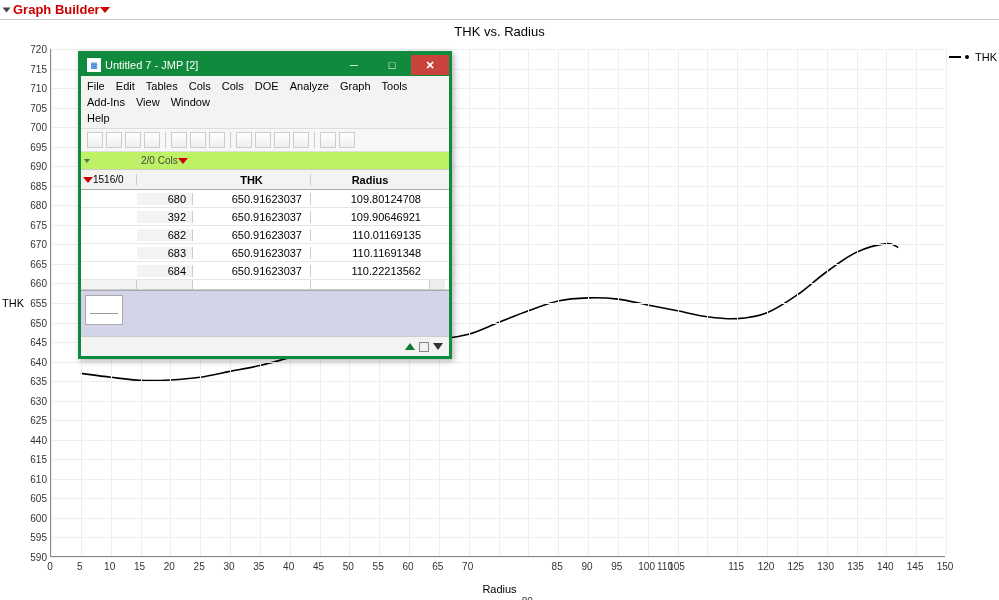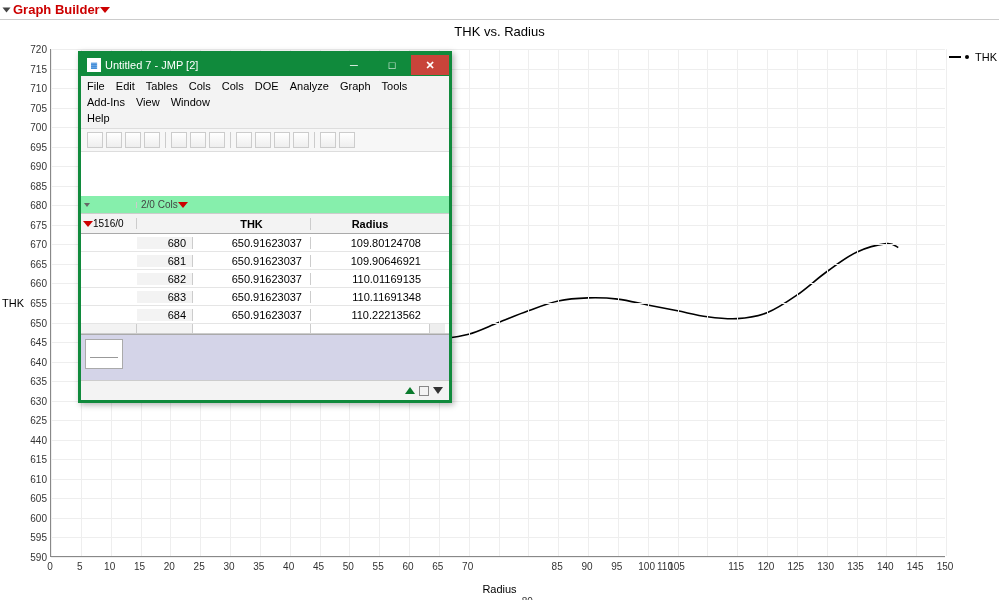--- a/index.html
+++ b/index.html
@@ -41,21 +41,21 @@
   .win-max { background: #108a3c; color:#fff;}
   .win-close { background: #c8443a; color: #fff; font-weight: bold; }
   
   .jmp-menu { background: #f3f3f3; padding: 2px 6px; font-size: 11px; border-bottom: 1px solid #ddd; line-height: 16px;}
   .jmp-menu span { margin-right: 8px; cursor: pointer; display:inline-block;}
   
   .jmp-toolbar { background: #f7f7f7; padding: 3px 6px; border-bottom: 1px solid #ddd; display: flex; gap: 3px; align-items: center; }
   .tb-icon { width: 16px; height: 16px; border: 1px solid #ccc; background: linear-gradient(#fff,#eee); display: inline-block; }
   .tb-sep { width: 1px; height: 16px; background: #ccc; margin: 0 2px; }
   
-  .jmp-cols-header { background: #86efac; border-bottom: 1px solid #ccc; display: flex; align-items: center; height: 18px; font-size: 10px; margin-top: 44px;}
+  .jmp-cols-header { background: #bef264; border-bottom: 1px solid #ccc; display: flex; align-items: center; height: 18px; font-size: 10px;}
   .jmp-cols-header .cell-a { width: 56px; border-right: 1px solid #ccc; padding-left: 4px; display:flex; align-items:center; gap:2px;}
   .jmp-cols-header .cell-b { flex:1; padding-left:4px; color:#444;}
   .disc-sm { width:0; height:0; border-left:4px solid #666; border-top:3px solid transparent; border-bottom:3px solid transparent; transform:rotate(90deg);}
   
   .jmp-grid-header { display: flex; background: #f3f3f3; border-bottom: 1px solid #aaa; height: 20px; align-items: center; font-size: 11px; font-weight: bold; }
   .jmp-row-header { width: 56px; border-right: 1px solid #ccc; padding: 0 4px; display:flex; align-items:center; gap:2px; font-weight:normal; font-size:10px;}
   .jmp-col1 { width: 56px; border-right: 1px solid #ccc; text-align: right; padding-right: 6px; }
   .jmp-col2 { width: 118px; border-right: 1px solid #ccc; text-align: center; }
   .jmp-col3 { width: 118px; text-align: center; }
   .jmp-scroll-col { width:16px; background:#eee; border-left:1px solid #ccc;}
@@ -280,21 +280,21 @@
   <div id="jmp-rows">
       <div class="jmp-row">
         <div class="jmp-col1" style="width:56px;background:#f3f3f3;"></div>
         <div class="jmp-col1">680</div>
         <div class="jmp-col2">650.91623037</div>
         <div class="jmp-col3">109.80124708</div>
         <div class="jmp-scroll-col"></div>
       </div>
       <div class="jmp-row">
         <div class="jmp-col1" style="width:56px;background:#f3f3f3;"></div>
-        <div class="jmp-col1">681</div>
+        <div class="jmp-col1">392</div>
         <div class="jmp-col2">650.91623037</div>
         <div class="jmp-col3">109.90646921</div>
         <div class="jmp-scroll-col"></div>
       </div>
       <div class="jmp-row">
         <div class="jmp-col1" style="width:56px;background:#f3f3f3;"></div>
         <div class="jmp-col1">682</div>
         <div class="jmp-col2">650.91623037</div>
         <div class="jmp-col3">110.01169135</div>
         <div class="jmp-scroll-col"></div>

